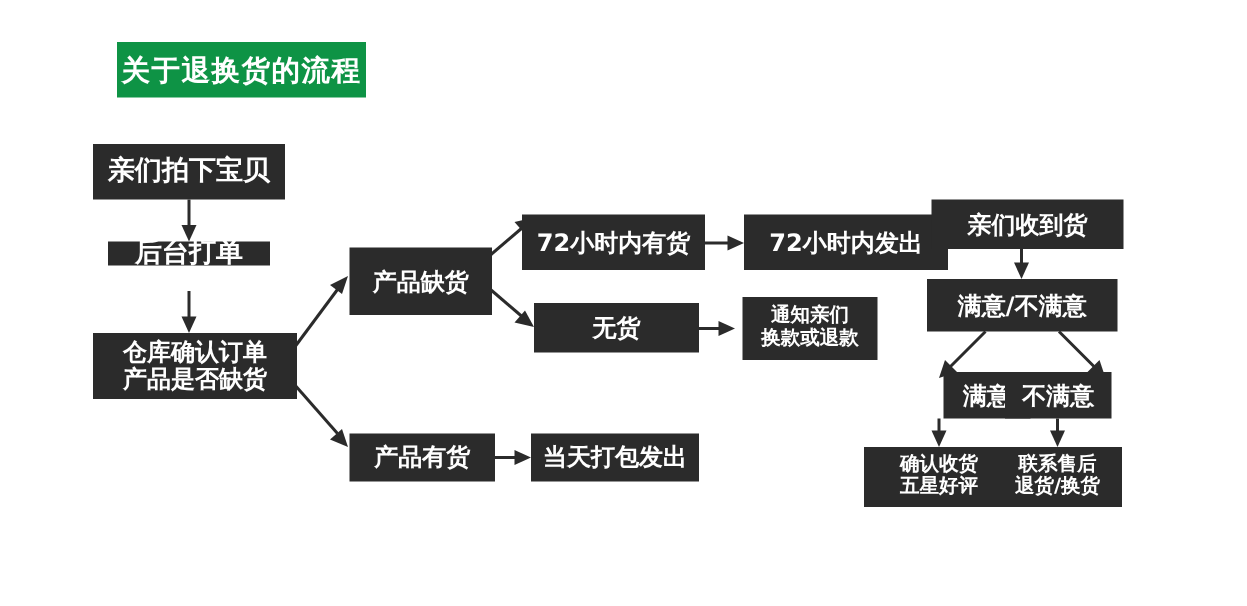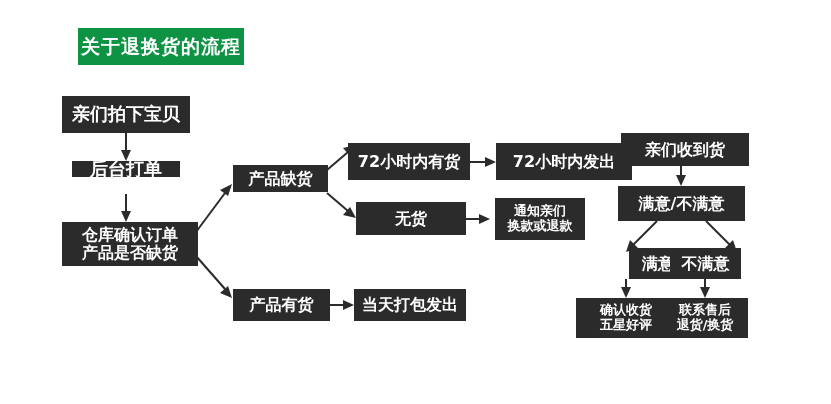--- a/index.html
+++ b/index.html
@@ -117,21 +117,21 @@
     <polygon points="705,298 700,287 710,287"></polygon>
   </svg>
 
   <div class="node n-lg" style="left:62px; top:96px; width:128px; height:37px;">亲们拍下宝贝</div>
 
   <div class="node n-lg" style="left:72px; top:161px; width:108px; height:16px;">后台打单</div>
 
   <div class="node n-md" style="left:62px; top:222px; width:136px; height:44px;">仓库确认订单
 产品是否缺货</div>
 
-  <div class="node n-md" style="left:233px; top:165px; width:95px; height:27px;">产品缺货</div>
+  <div class="node n-md" style="left:233px; top:165px; width:95px; height:45px;">产品缺货</div>
 
   <div class="node n-md" style="left:233px; top:289px; width:97px; height:32px;text-align:center;">产品有货</div>
 
   <div class="node n-md" style="left:348px; top:143px; width:122px; height:37px;">72小时内有货</div>
 
   <div class="node n-md" style="left:496px; top:143px; width:136px; height:37px;">72小时内发出</div>
 
   <div class="node n-md" style="left:356px; top:202px; width:110px; height:33px;">无货</div>
 
   <div class="node n-xs" style="left:495px; top:198px; width:90px; height:42px;">通知亲们

